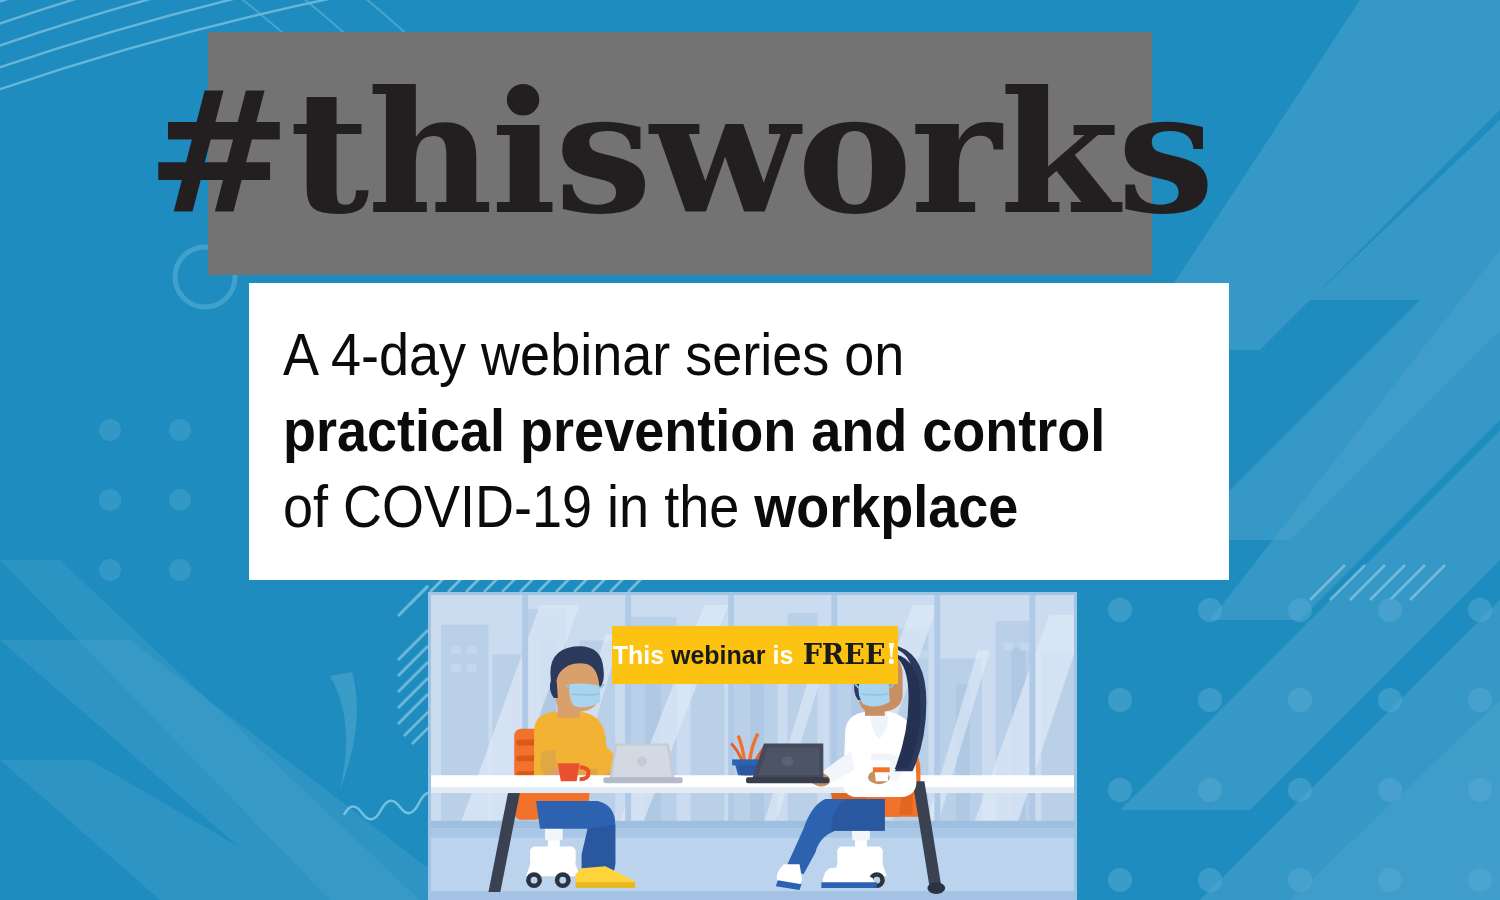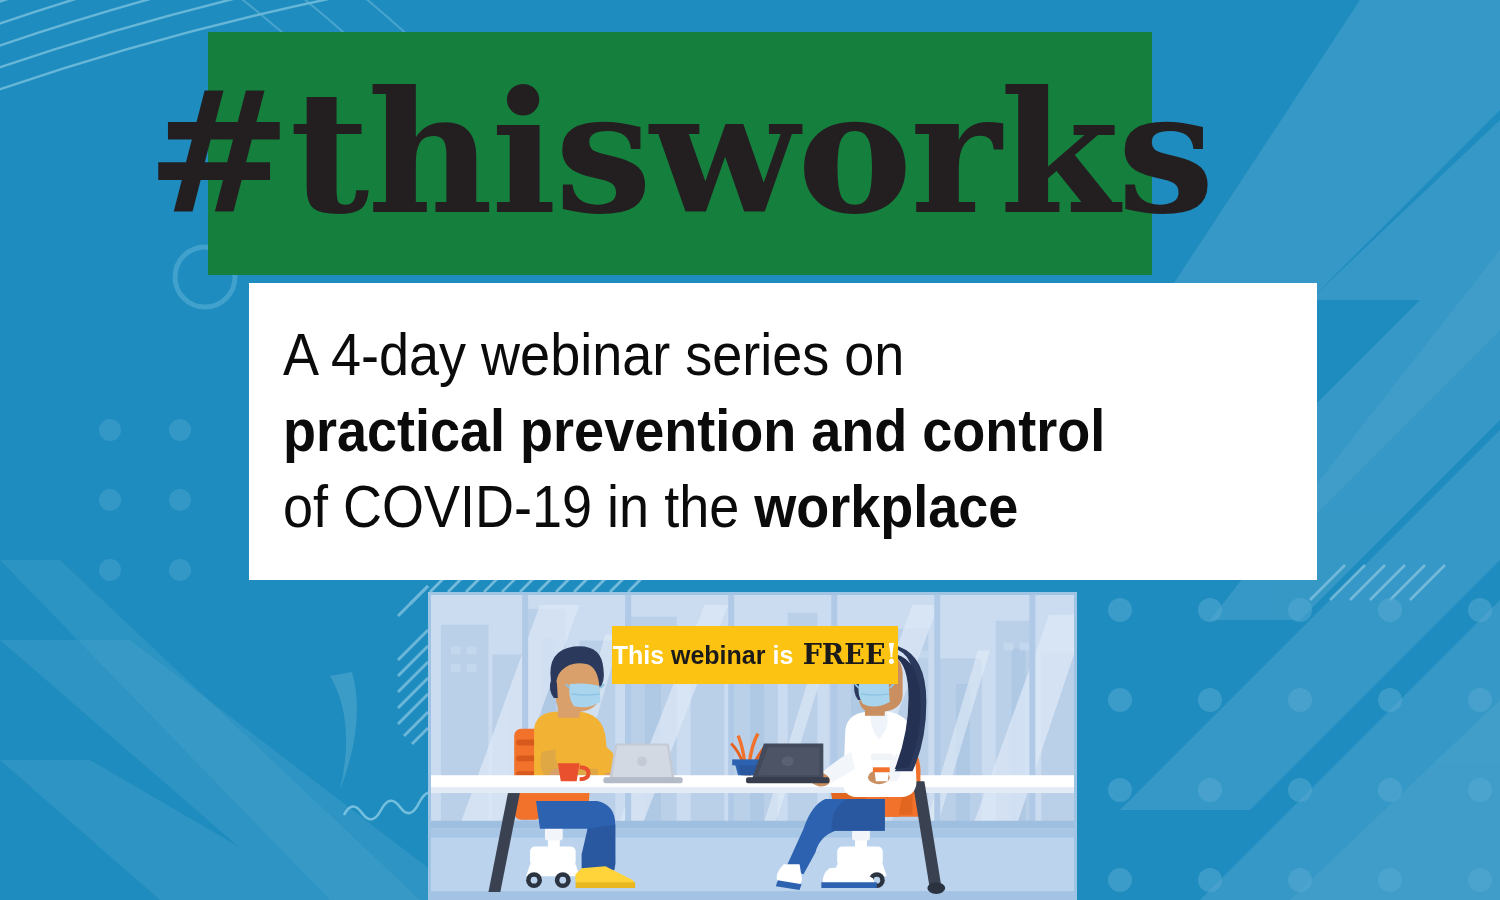--- a/index.html
+++ b/index.html
@@ -19,41 +19,41 @@
     position:absolute; left:0; top:0;
     width:1500px; height:900px;
     pointer-events:none;
   }
 
   
   #headline-band {
     position:absolute;
     left:208px; top:32px;
     width:944px; height:243px;
-    background:#15803d;
+    background:#737373;
     display:flex; align-items:center; justify-content:center;
     z-index:5;
   }
   #headline-text {
     font-family:"DejaVu Serif", serif;
     font-weight:700;
     font-size:168px;
     line-height:0.96;
     letter-spacing:-2px;
     color:#231F20;
     white-space:nowrap;
     transform:scaleX(1.03);
     transform-origin:center;
   }
 
   
   #subtitle-box {
     position:absolute;
     left:249px; top:283px;
-    width:1068px; height:297px;
+    width:980px; height:297px;
     background:#FFFFFF;
     z-index:5;
     padding:34px 30px 0 34px;
   }
   .sub-line {
     font-family:"Liberation Sans", sans-serif;
     color:#0B0B0B;
     font-size:60px;
     line-height:76px;
     white-space:nowrap;

